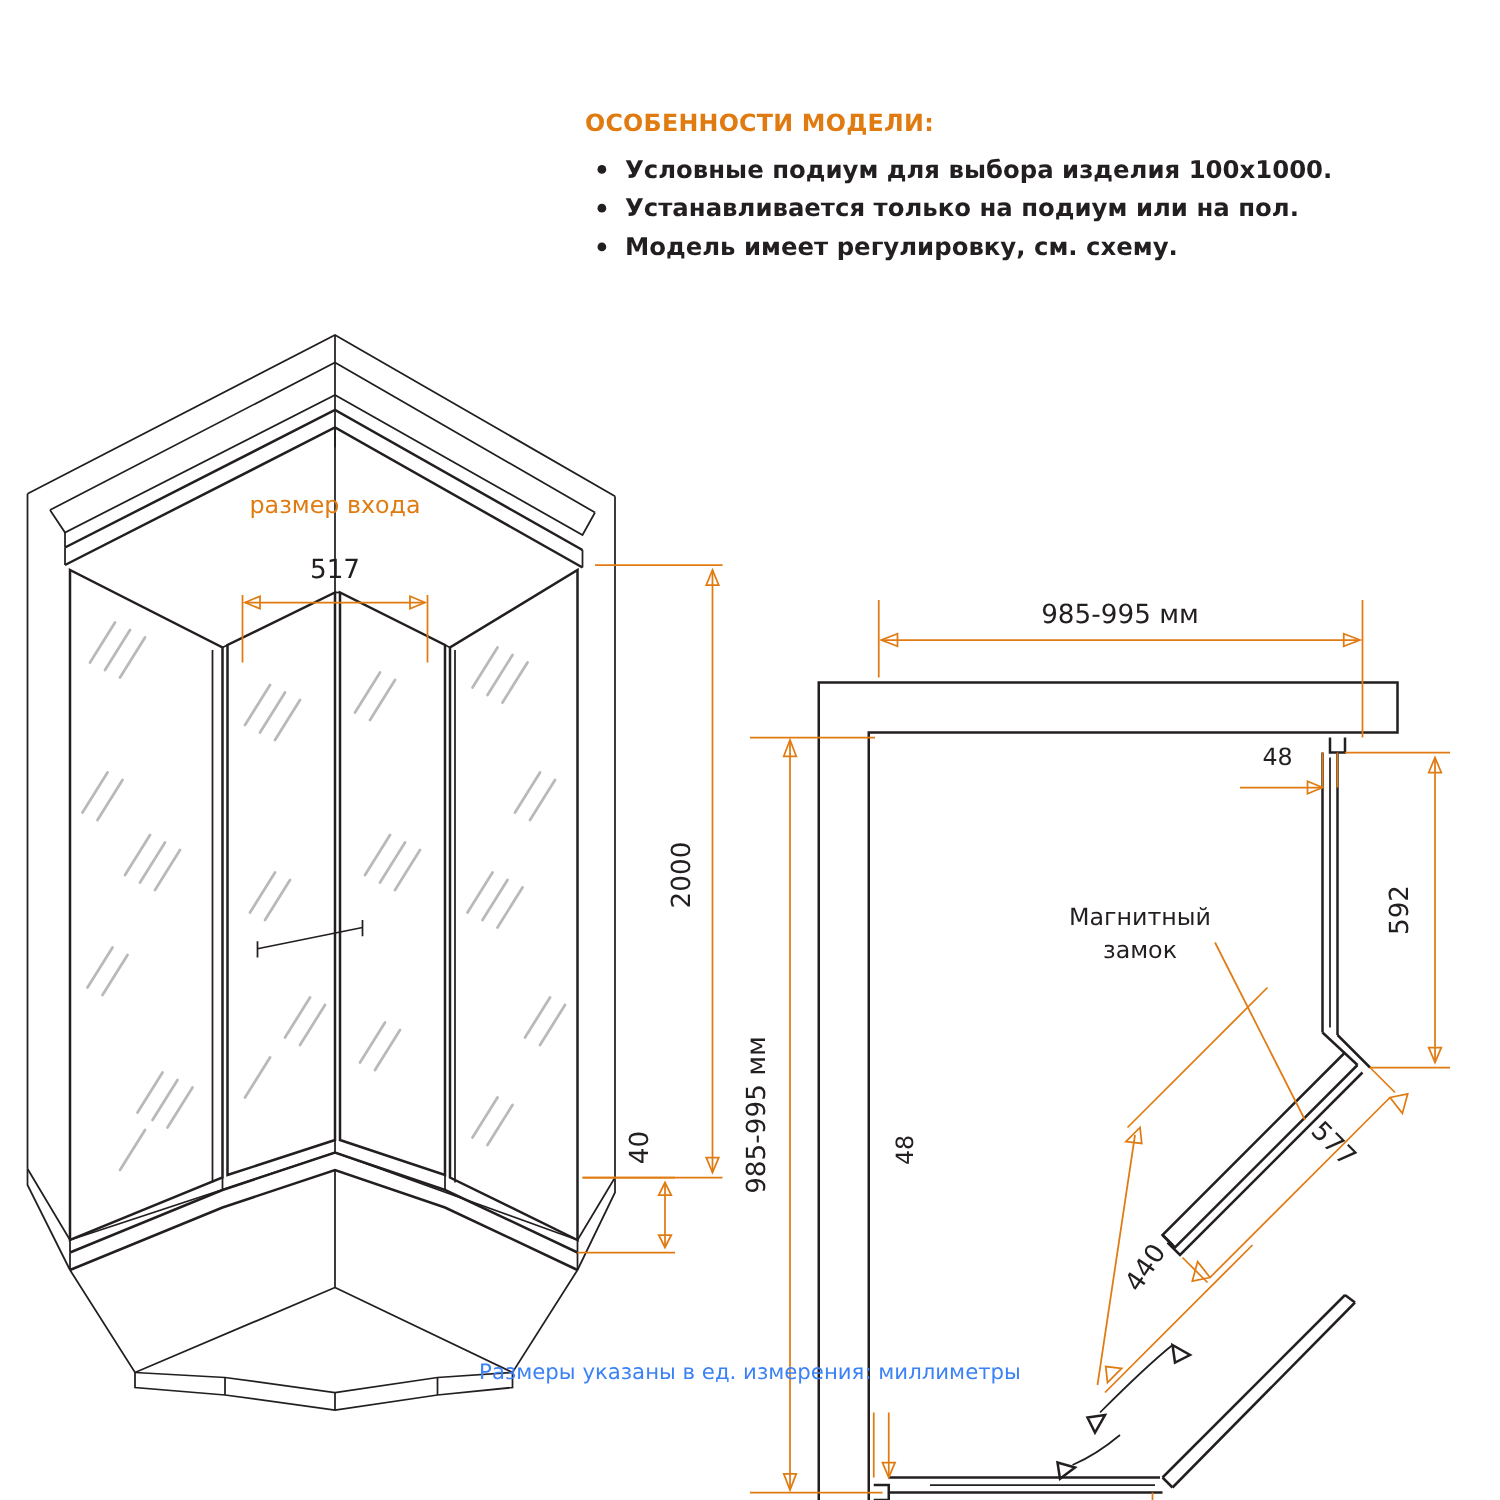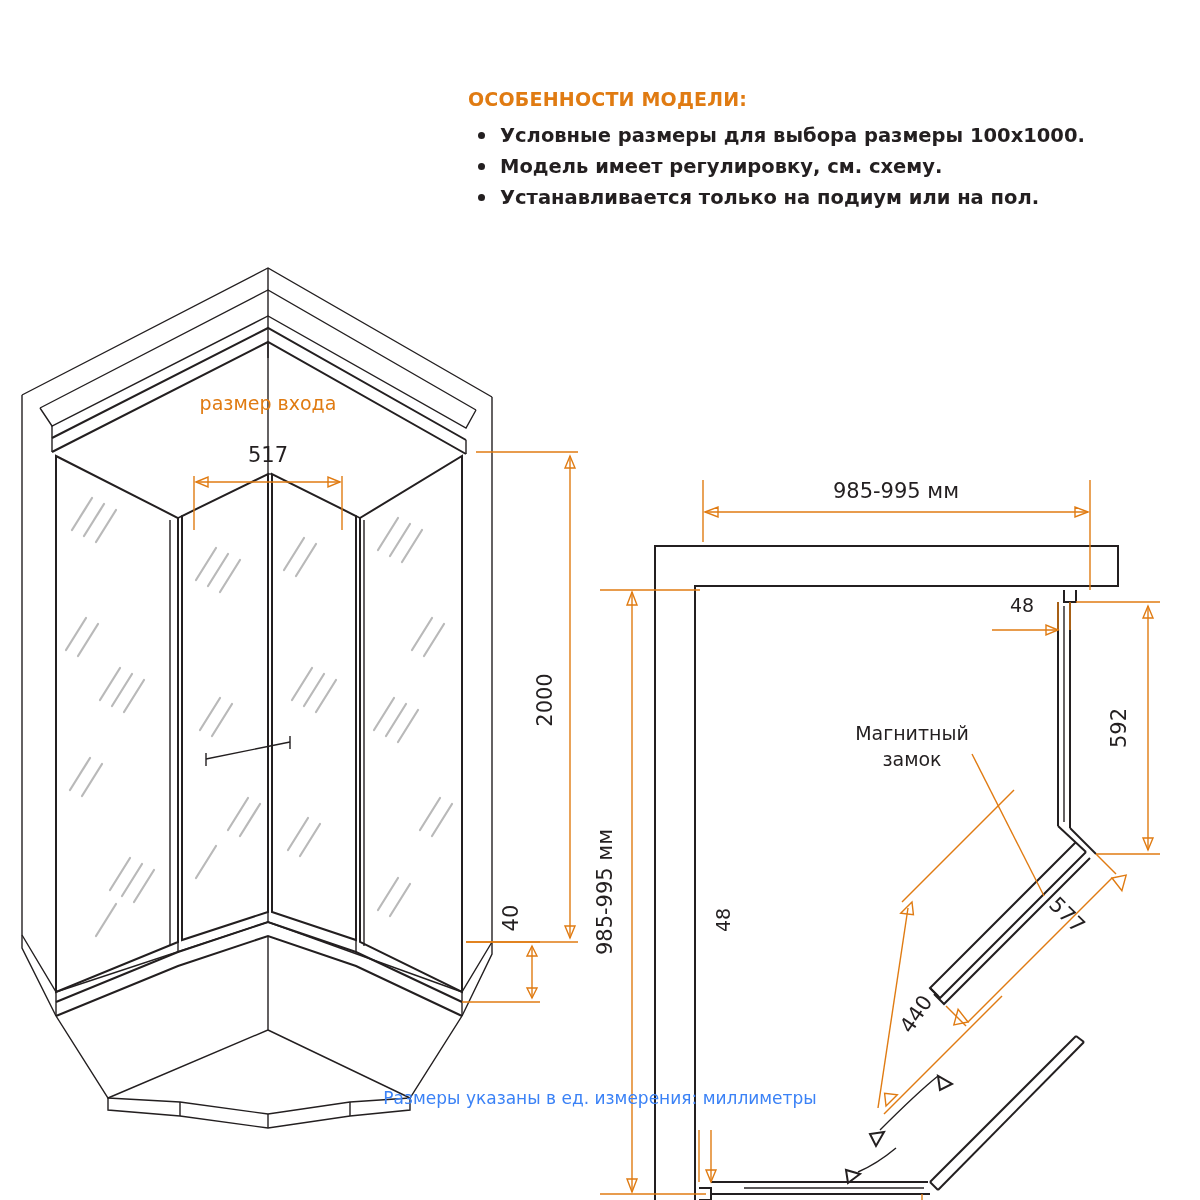--- a/index.html
+++ b/index.html
@@ -95,23 +95,23 @@
   .glass-hatch { stroke: #b9b9b9; stroke-width: 2.2; fill: none; stroke-linecap: round;}
 </style>
 </head>
 <body>
 
 <div class="stage">
 
   <div class="features">
     <div class="features-title">ОСОБЕННОСТИ МОДЕЛИ:</div>
     <ul>
-      <li>Условные размеры для выбора размеры 100x1000.</li>
+      <li>Условные подиум для выбора изделия 100x1000.</li>
+      <li>Устанавливается только на подиум или на пол.</li>
       <li>Модель имеет регулировку, см. схему.</li>
-      <li>Устанавливается только на подиум или на пол.</li>
     </ul>
   </div>
 
   <svg width="1200" height="1060" viewBox="0 0 1200 1060" style="position:absolute;left:0;top:230px;">
 
     <g>
 
       <path class="ln thin" d="M 22 165 L 268 38 L 492 167"></path>
       <path class="ln thin" d="M 22 165 L 22 705"></path>
       <path class="ln thin" d="M 492 167 L 492 712"></path>

